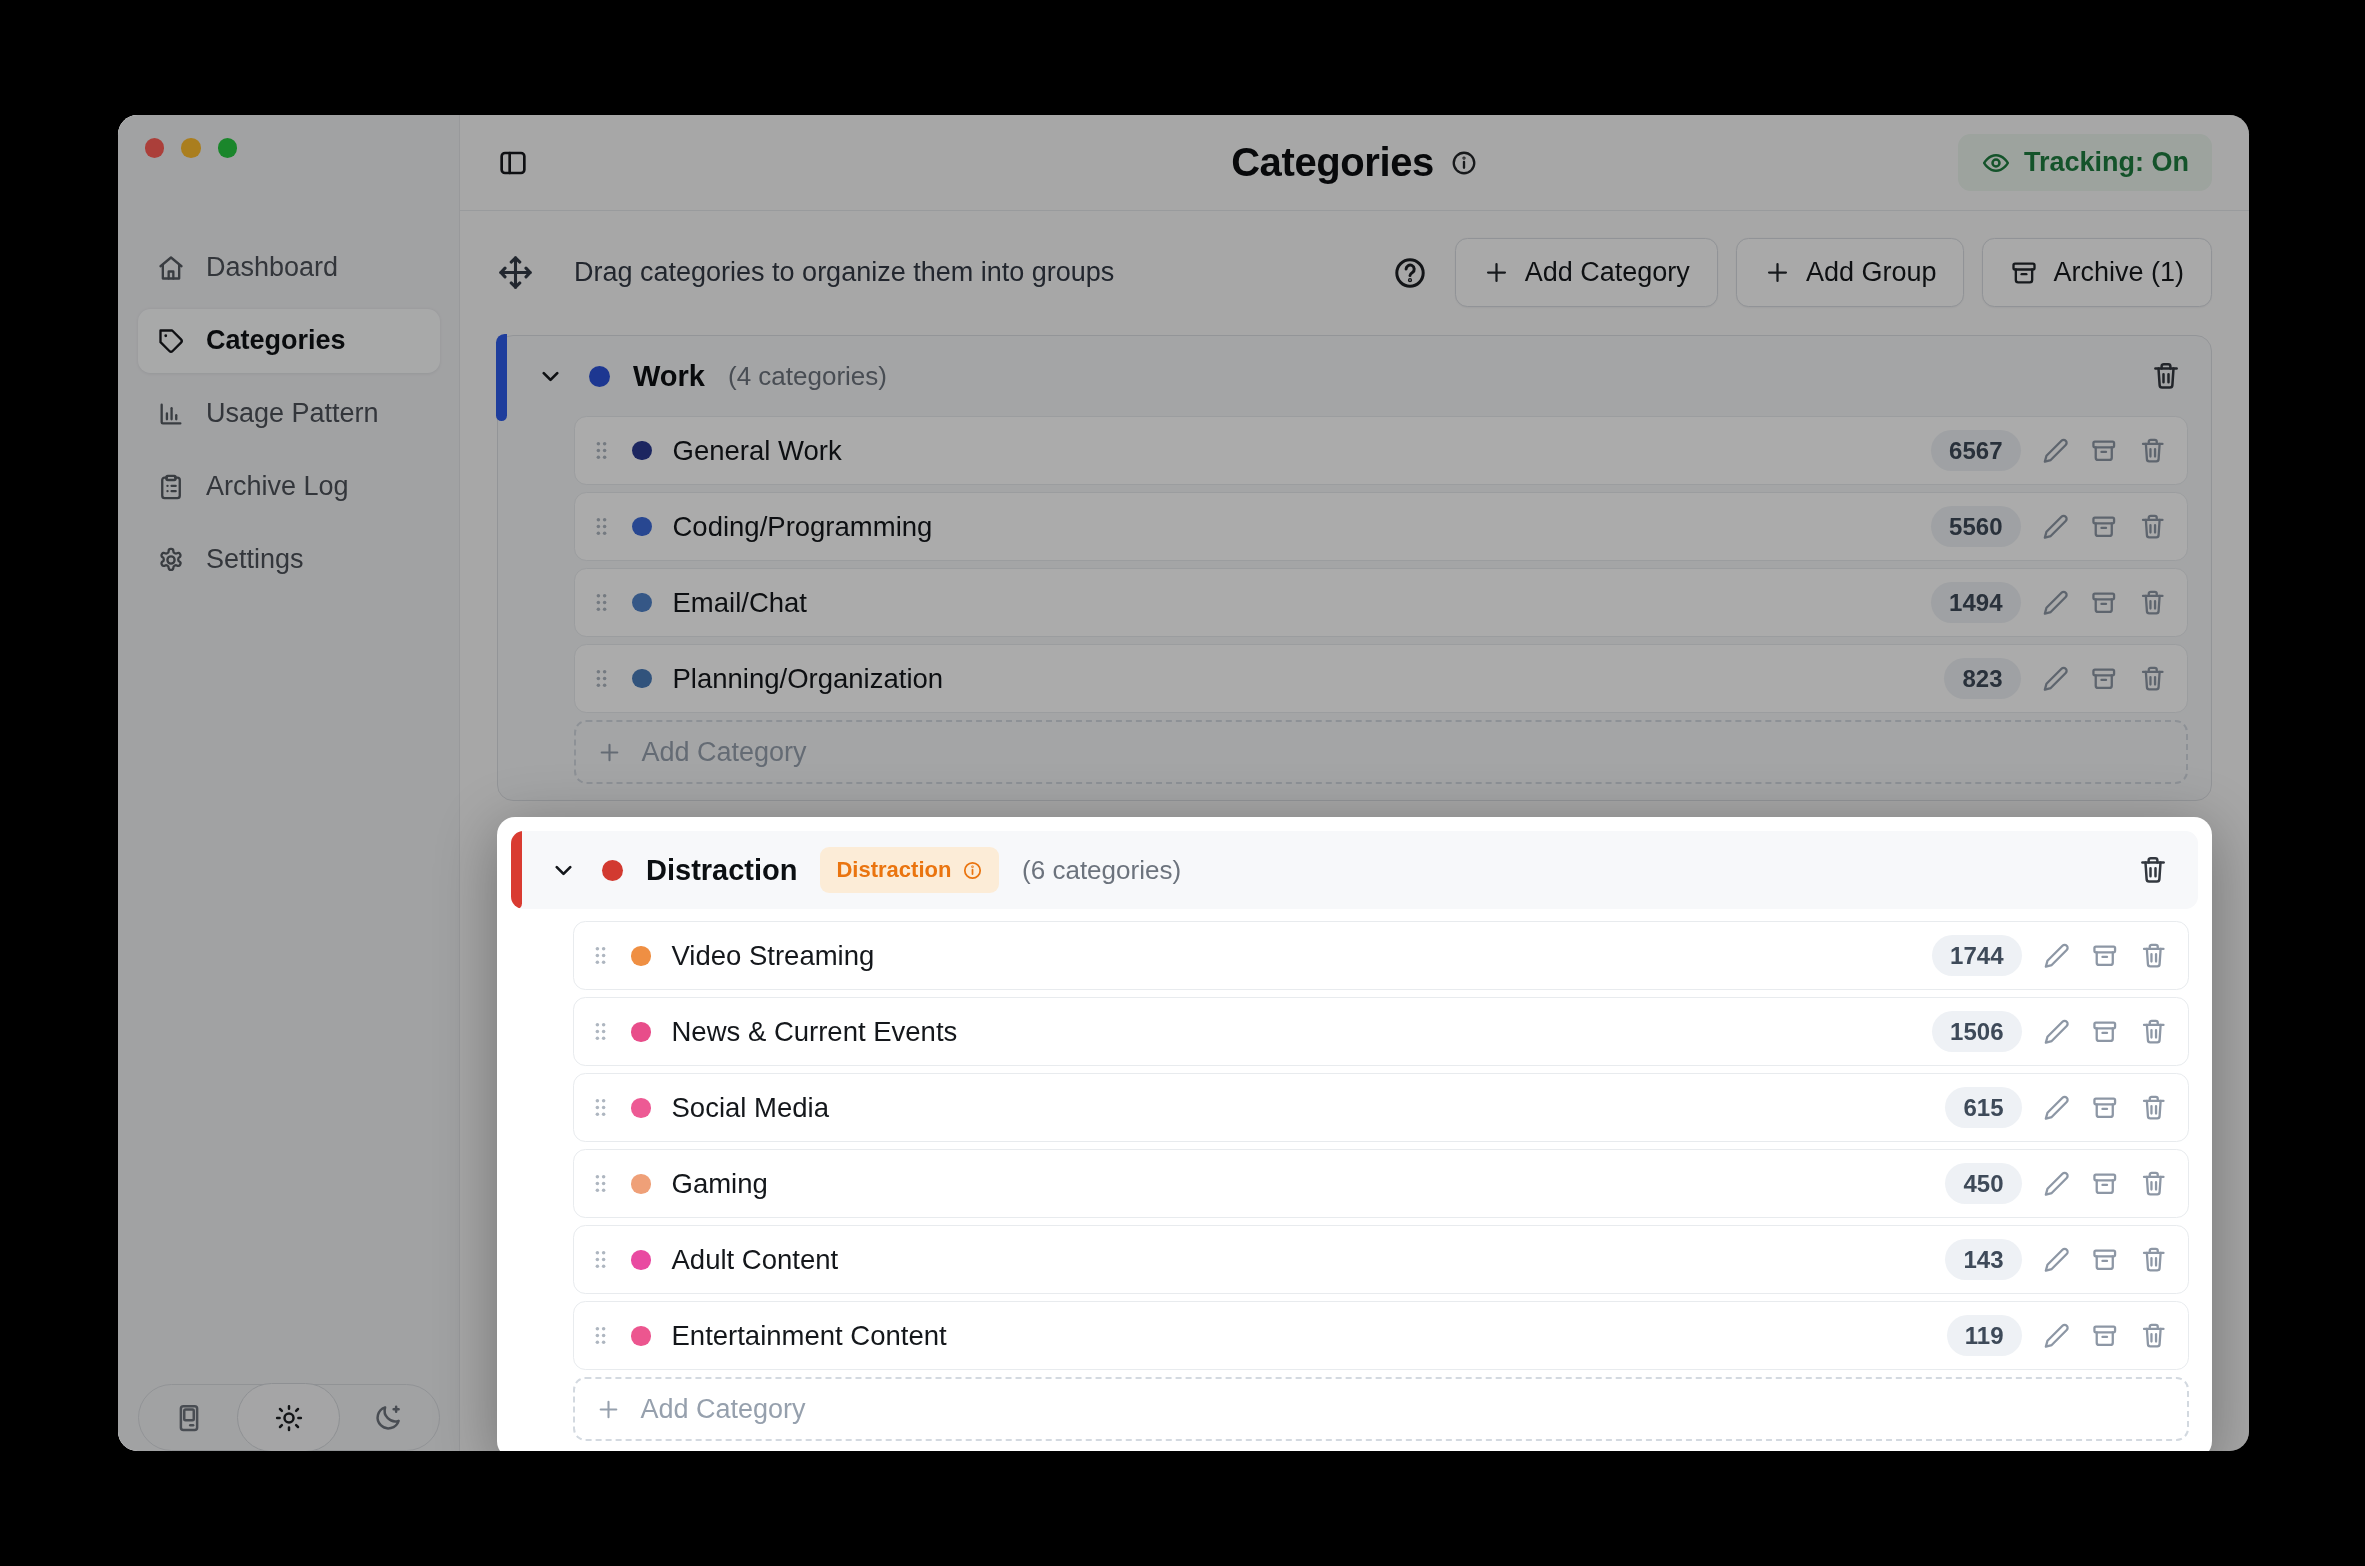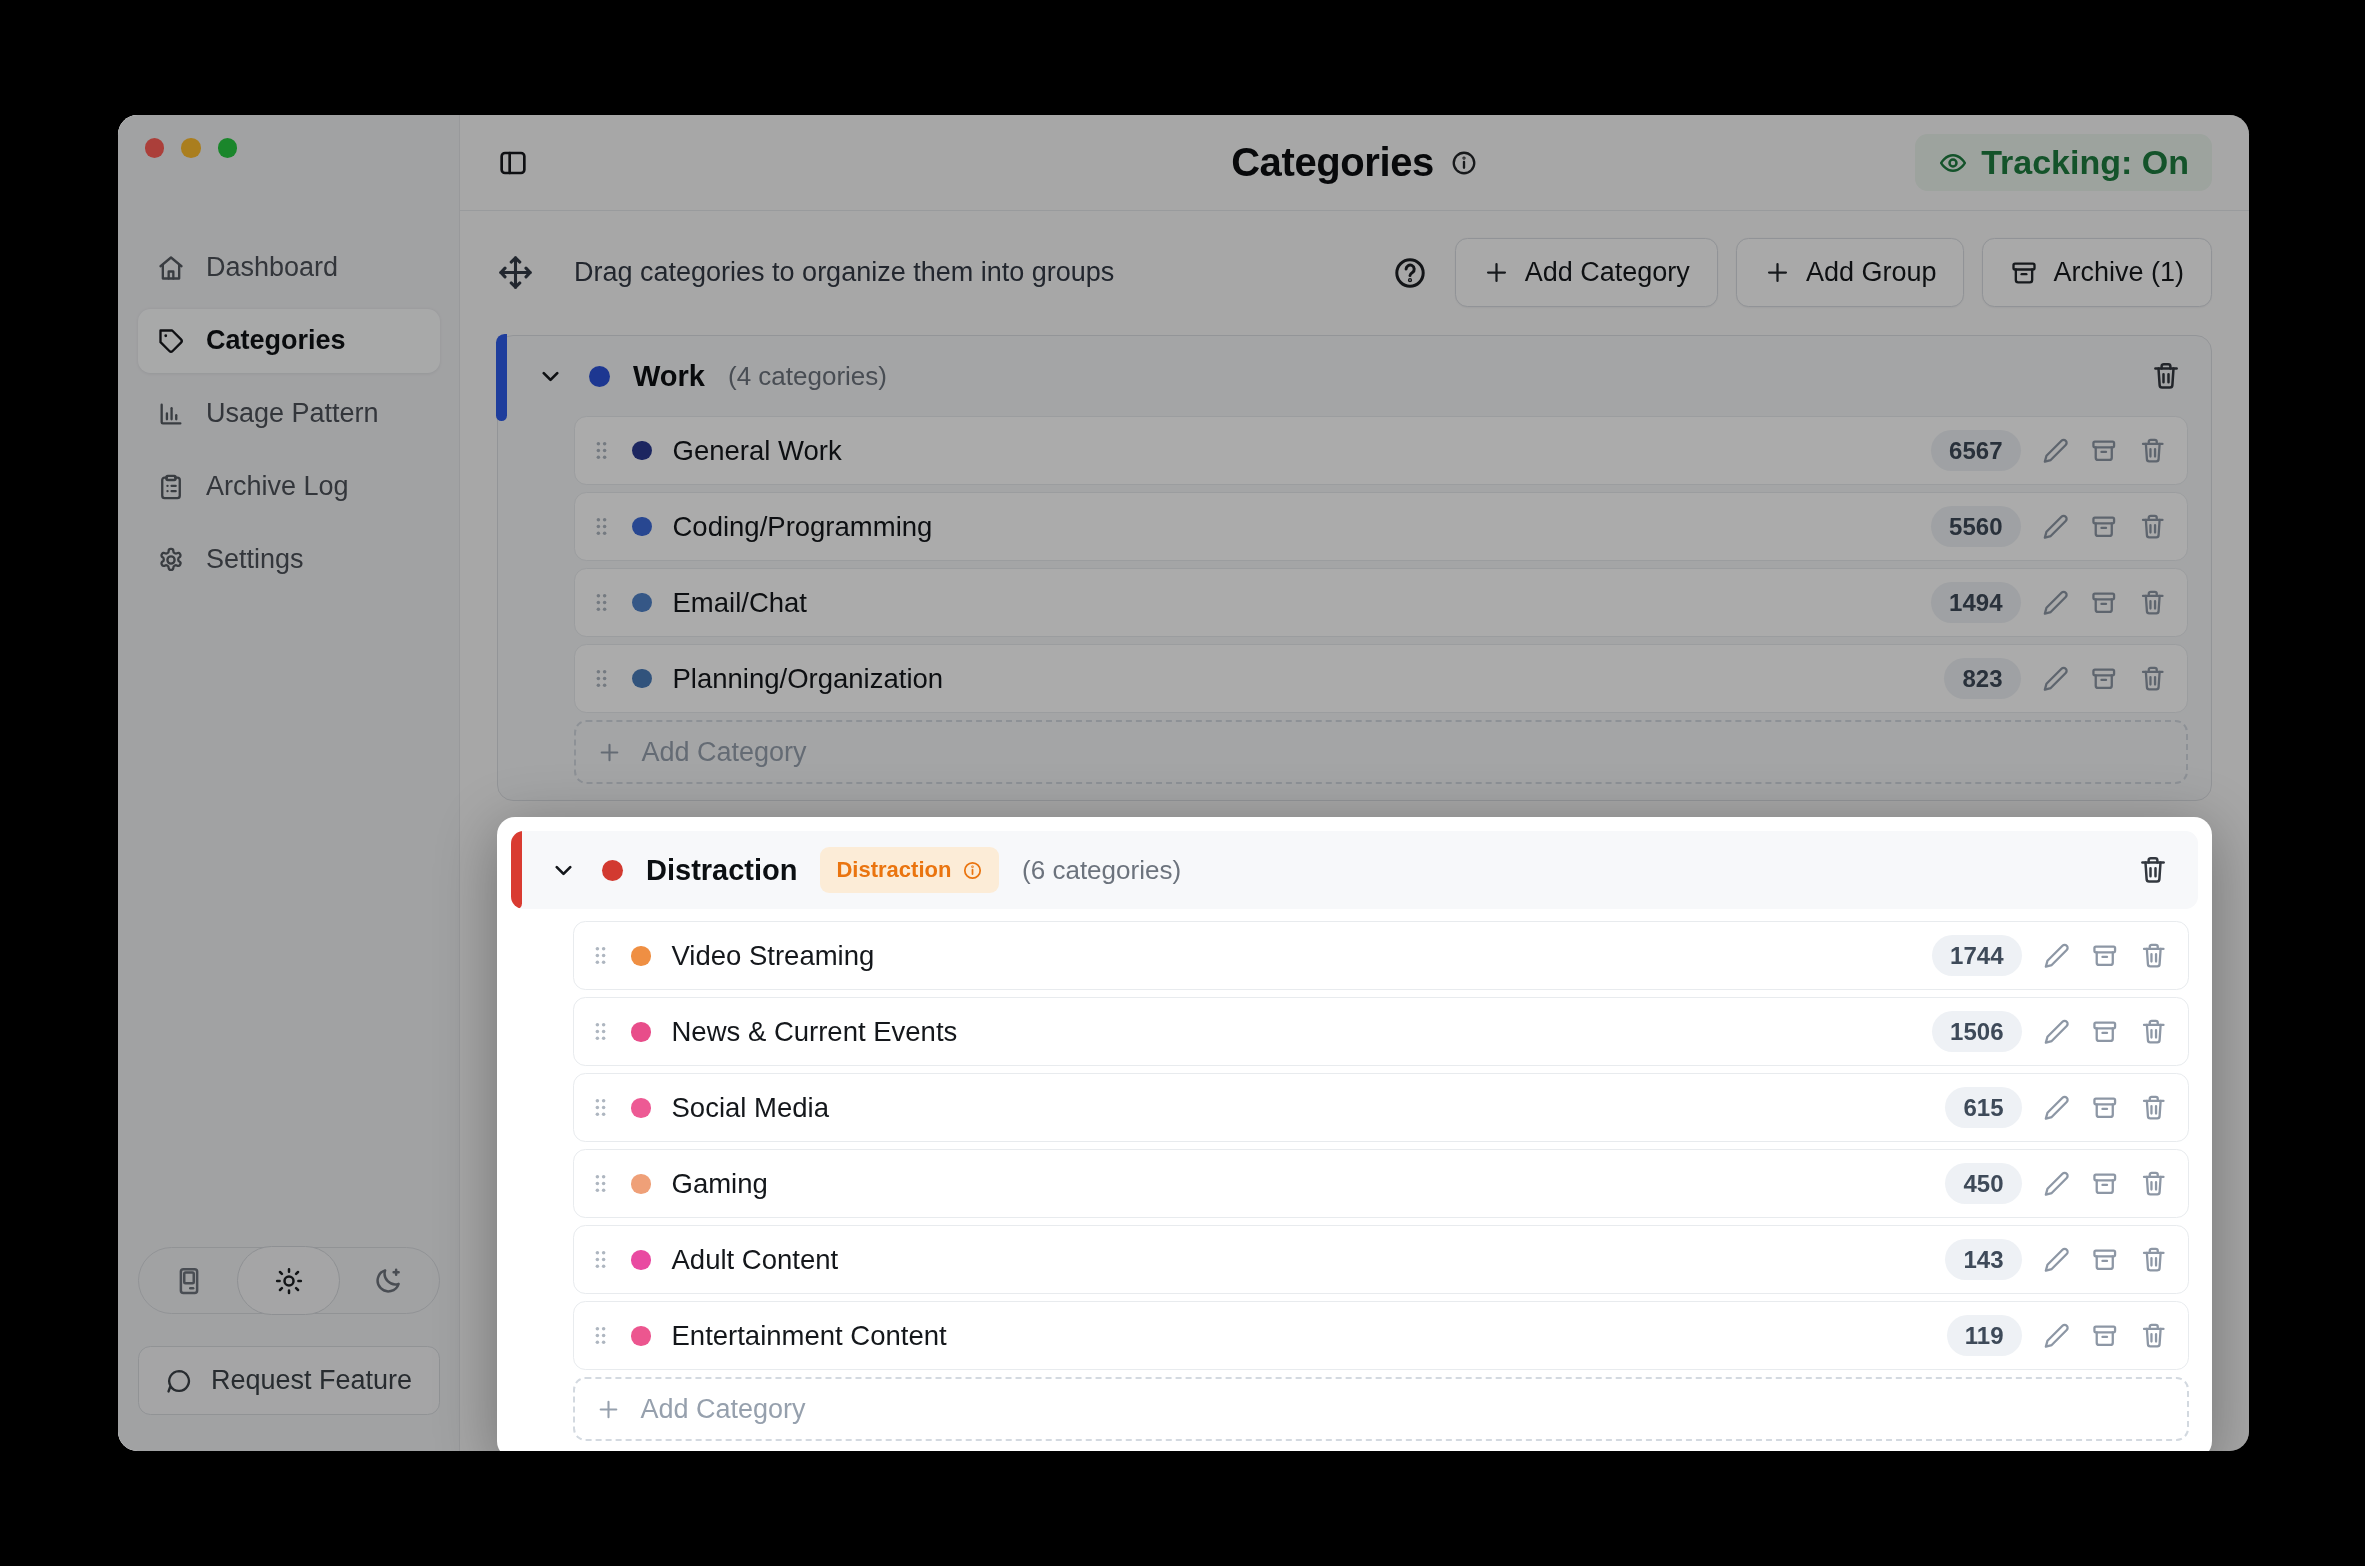--- a/index.html
+++ b/index.html
@@ -36,21 +36,21 @@
 
   
   .main { flex:1; display:flex; flex-direction:column; position:relative; min-width:0; }
   .app-header { height:96px; min-height:96px; border-bottom:1.8px solid #e5e7ea; display:flex;
     align-items:center; padding:0 37px; position:relative; }
   .panel-toggle { color:#17191d; z-index:1; }
   .title-wrap { position:absolute; left:0; right:0; display:flex; justify-content:center; align-items:center; gap:16px; }
   .page-title { font-size:40px; font-weight:700; color:#0c0e11; letter-spacing:-0.4px; }
   .title-info { color:#232629; }
   .tracking { margin-left:auto; z-index:1; display:flex; align-items:center; gap:13.3px; background:#eaf3ec;
-    border-radius:12.4px; padding:0 23px; height:57px; color:#1e7c3f; font-weight:600; font-size:34px; }
+    border-radius:12.4px; padding:0 23px; height:57px; color:#1e7c3f; font-weight:600; font-size:27px; }
 
   .toolbar { display:flex; align-items:center; padding:27px 37px 0; }
   .move-icon { color:#343b46; }
   .hint { font-size:27px; color:#333a45; margin-left:40px; }
   .help-icon { margin-left:auto; color:#1d2025; margin-right:9px; }
   .btn { display:flex; align-items:center; gap:15px; height:69px; padding:0 27px; background:#fcfdfd;
     border:1.8px solid #d9dce1; border-radius:12.4px; font-size:27px; font-weight:500; color:#15181c;
     margin-left:18px; box-shadow:0 0.9px 1.8px rgba(16,24,40,.05); white-space:nowrap; }
   .btn .bicon { color:#23272c; }
 
@@ -176,28 +176,20 @@
       <div class="theme-seg">
         <span>
           <svg class="ic" width="30" height="30" viewBox="0 0 24 24">
               <path d="M20.5 14.3A8.6 8.6 0 0 1 9.7 3.5a8.6 8.6 0 1 0 10.8 10.8Z"></path>
               <path d="M18.5 3v4M16.5 5h4"></path>
             </svg>
         </span>
       </div>
     </div>
 
-    <div class="request-btn">
-      <span>
-        <svg class="ic" width="28" height="28" viewBox="0 0 24 24">
-            <path d="M12 3.5a8.5 8.5 0 1 1-7.3 12.9L3 21l1.7-4.9A8.5 8.5 0 0 1 12 3.5Z"></path>
-          </svg>
-      </span>
-      <span>Request Feature</span>
-    </div>
   </aside>
 
   <section class="main">
 
     <header class="app-header">
       <span class="panel-toggle">
         <svg class="ic" width="32" height="32" viewBox="0 0 24 24">
             <rect x="3.5" y="4.5" width="17" height="15" rx="2.5"></rect>
             <path d="M9.5 4.5v15"></path>
           </svg>

